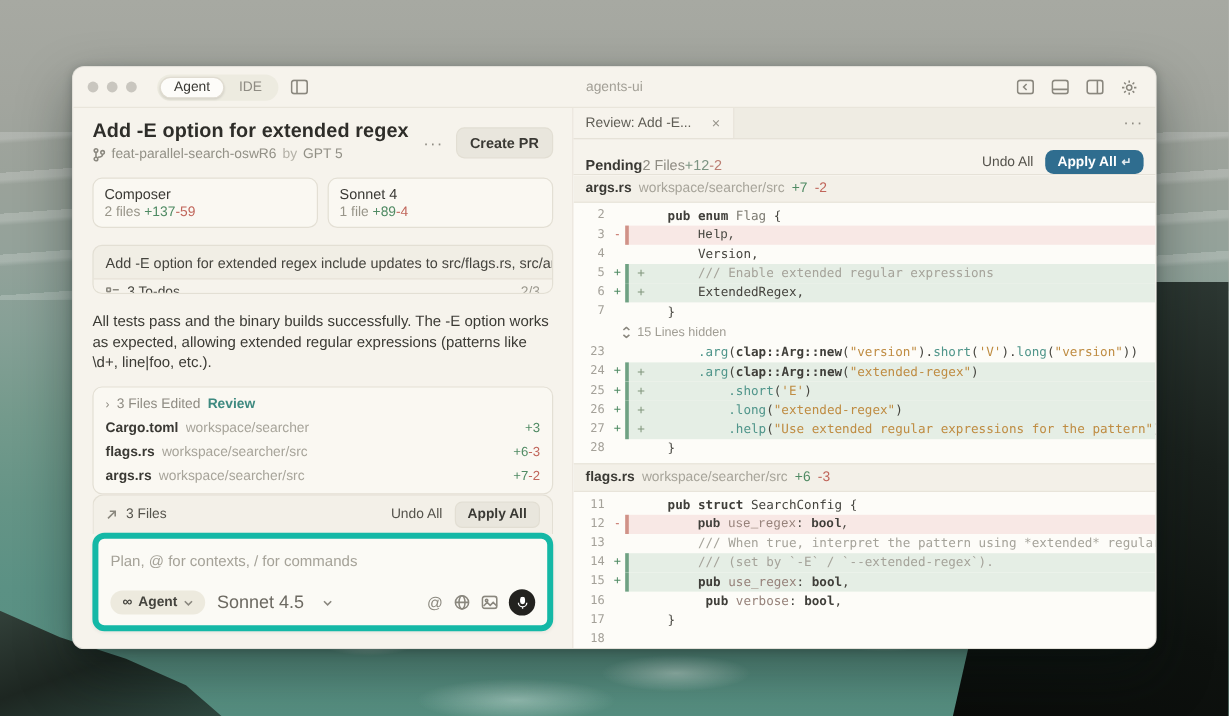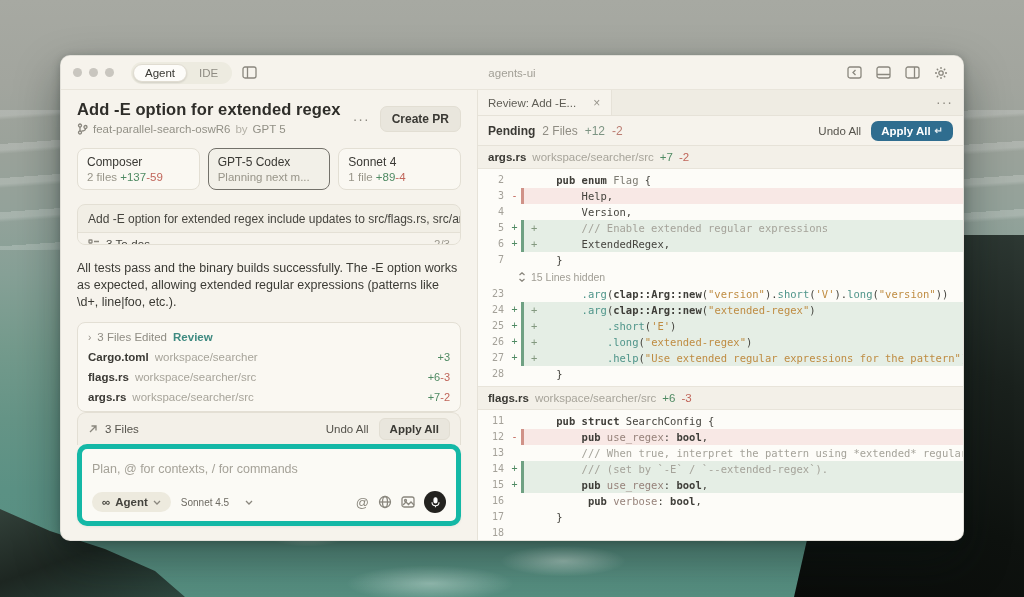--- a/index.html
+++ b/index.html
@@ -94,34 +94,34 @@
 
   .composer { background:#fbfaf5; border:5px solid #14b8a6; border-radius:10px; box-shadow:0 1px 3px rgba(0,0,0,.05);
     padding:10px 10px 8px; margin-top:-1px; position:relative; }
   .composer-input { width:100%; border:none; outline:none; background:transparent; font-family:inherit;
     font-size:12.5px; color:#3a3934; }
   .composer-input::placeholder { color:#a5a298; }
   .composer-row { display:flex; align-items:center; gap:10px; margin-top:14px; }
   .agent-pill { display:inline-flex; align-items:center; gap:5px; background:#edeade; border:none; border-radius:13px;
     padding:4px 10px; font-family:inherit; font-size:11.5px; font-weight:600; color:#45443e; cursor:pointer; }
   .model-select { display:inline-flex; align-items:center; gap:16px; border:none; background:none; font-family:inherit;
-    font-size:10px; color:#6d6a62; cursor:pointer; }
+    font-size:15px; color:#6d6a62; cursor:pointer; }
   .composer-icons { margin-left:auto; display:flex; align-items:center; gap:9px; }
   .round-icon { border:none; background:none; cursor:pointer; color:#8b887e; font-size:13px; display:inline-flex; padding:0; }
   .mic-btn { width:22px; height:22px; border-radius:50%; background:#23221f; border:none; cursor:pointer;
     display:inline-flex; align-items:center; justify-content:center; }
 
   
   .pane-right { flex:1; display:flex; flex-direction:column; min-width:0; background:#f6f3ec; }
   .tabstrip { height:26px; flex:0 0 26px; display:flex; align-items:stretch; background:#efece3; border-bottom:1px solid #e6e2d8; position:relative; }
   .tab { display:flex; align-items:center; gap:16px; padding:0 10px; background:#f6f3ec; border-right:1px solid #e6e2d8;
     font-size:11.5px; color:#5f5d55; cursor:pointer; }
   .tab-close { border:none; background:none; color:#97948b; font-size:12px; cursor:pointer; padding:0 1px; line-height:1; }
   .tabstrip .dots-btn { position:absolute; right:10px; top:5px; }
-  .pending-row { height:30px; flex:0 0 30px; display:flex; align-items:center; gap:7px; padding:0 10px;
+  .pending-row { height:30px; flex:0 0 30px; display:flex; align-items:flex-end; padding:0 10px;
     border-bottom:1px solid #e6e2d8; font-size:12px; background:#f6f3ec; }
   .pending-label { font-weight:700; color:#3a3934; }
   .pending-files { color:#8f8c83; }
   .pending-plus { color:#7d9483; }
   .pending-minus { color:#bb7d72; }
   .pending-right { margin-left:auto; display:flex; align-items:center; gap:10px; }
   .btn-blue { border:none; background:#2f6d8f; color:#fff; font-family:inherit; font-size:11.5px; font-weight:600;
     padding:4px 10px; border-radius:7px; cursor:pointer; display:inline-flex; align-items:center; gap:4px; }
   .btn-blue .ret { font-size:10px; opacity:.85; }
 
@@ -130,21 +130,21 @@
     border-bottom:1px solid #e8e4da; border-top:1px solid #e8e4da; font-size:11.5px; cursor:pointer; }
   .diff-section:first-child .fhead { border-top:none; }
   .fhead .file-name { font-weight:700; }
   .code { padding:3px 0 4px; font-family:"DejaVu Sans Mono", monospace; font-size:10.5px; line-height:16px; }
   .crow { display:flex; align-items:stretch; height:16px; white-space:pre; }
   .ln { width:30px; flex:0 0 30px; text-align:right; color:#a4a199; padding-right:4px; font-size:10px; }
   .mk { width:13px; flex:0 0 13px; text-align:center; font-size:10px; color:#a4a199; }
   .mk.addm { color:#4f8a63; } .mk.delm { color:#c0655a; }
   .codeline { flex:1; min-width:0; overflow:hidden; border-left:3px solid transparent; padding-left:7px; color:#45443e; }
   .codeline.addbg { background:#e5eee5; border-left-color:#6fa183; }
-  .codeline.delbg { background:#f8e8e5; border-left-color:#d09288; }
+  .codeline.delbg { background:#f8e8e5; border-left-color:#d09288;font-family:Liberation Mono, monospace; }
   .tok-k { color:#3f3e39; font-weight:700; }
   .tok-d { color:#45443e; }
   .tok-y { color:#7c7a71; }
   .tok-c { color:#a5a39a; }
   .tok-s { color:#bf8c42; }
   .tok-m { color:#4f958a; }
   .tok-f { color:#96827a; }
   .tok-g { color:#83987f; }
   .crow.hiddenrow { height:18px; align-items:center; cursor:pointer; }
   .hidden-label { display:flex; align-items:center; gap:5px; color:#a09d94; font-family:"Liberation Sans",sans-serif;
@@ -229,24 +229,20 @@
         <div class="lp-actions">
           <button class="dots-btn">···</button>
           <button class="btn-gray">Create PR</button>
         </div>
       </div>
 
       <div class="cards" id="cards">
           <div class="card">
             <div class="card-title">Composer</div>
             <div class="card-sub"><span>2 files  </span><span class="plus">+137</span><span class="minus">-59</span></div>
-          </div>
-          <div class="card selected">
-            <div class="card-title">GPT-5 Codex</div>
-            <div class="card-sub"><span>Planning next m...</span></div>
           </div>
           <div class="card">
             <div class="card-title">Sonnet 4</div>
             <div class="card-sub"><span>1 file  </span><span class="plus">+89</span><span class="minus">-4</span></div>
           </div>
         </div>
 
       <div class="prompt-card">
         <div class="prompt-text">Add -E option for extended regex include updates to src/flags.rs, src/arg...</div>
         <div class="todo-row">

